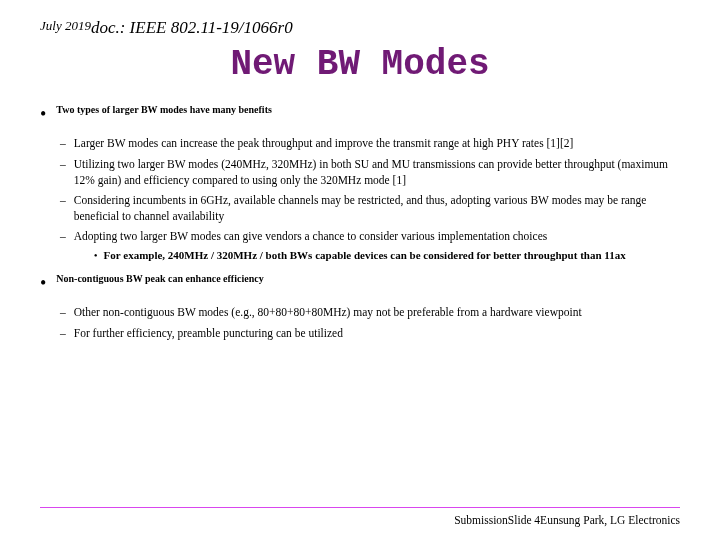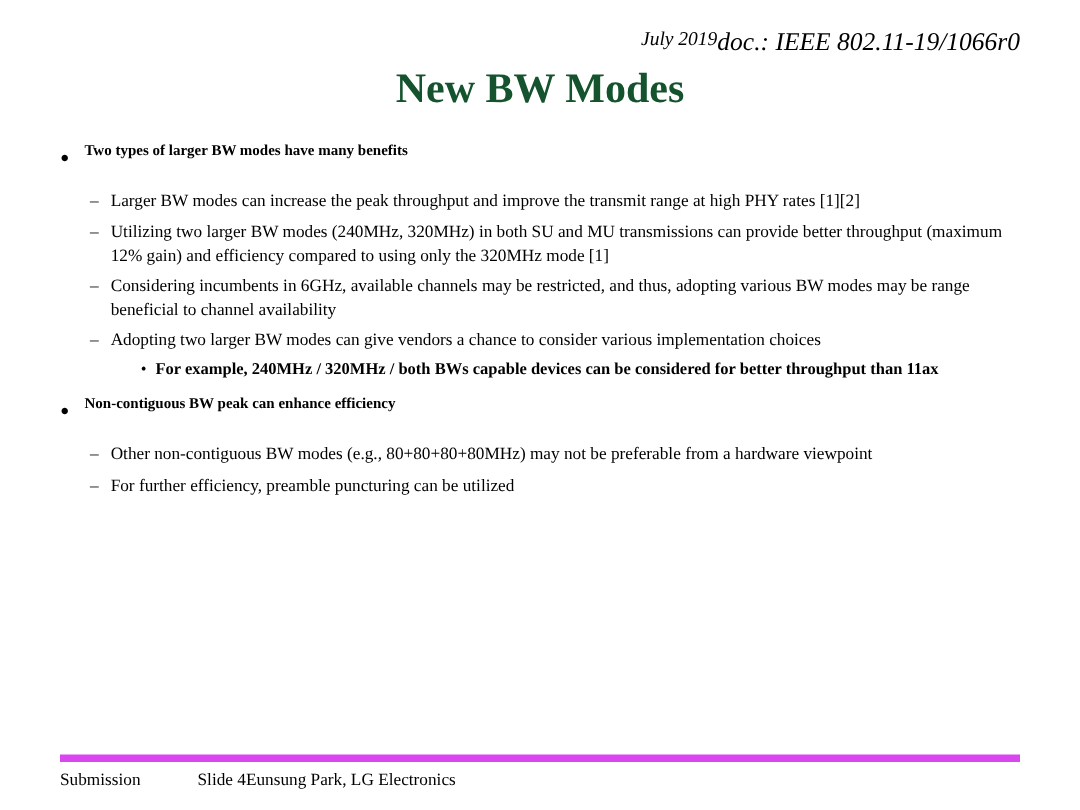--- a/index.html
+++ b/index.html
@@ -20,21 +20,21 @@
     .page {
       width: 720px;
       height: 540px;
       padding: 18px 40px 14px 40px;
       display: flex;
       flex-direction: column;
     }
 
     .header {
       display: flex;
-      justify-content: flex-end;
+      justify-content: flex-start;
       align-items: flex-start;
       margin-bottom: 6px;
       font-family: Liberation Serif, serif;
     }
 
     .header-left {
       font-size: 13px;
       font-style: italic;
     }
 
@@ -42,23 +42,24 @@
       font-size: 17px;
       font-style: italic;
     }
 
     .title-section {
       text-align: center;
       margin-bottom: 18px;
     }
 
     .main-title {
-      font-size: 28px;
+      font-size: 36px;
       font-weight: bold;
-      color: #14532d;
+      color: #701a75;
+      font-family: Liberation Mono, monospace;
     }
 
     .content {
       flex: 1;
       font-size: 11.5px;
       line-height: 1.45;
     }
 
     .bullet-item {
       display: flex;
@@ -119,31 +120,30 @@
     }
 
     .sub-sub-text {
       flex: 1;
       line-height: 1.4;
       font-weight: bold;
     }
 
     .footer {
       display: flex;
-      justify-content: flex-start;
+      justify-content: flex-end;
       align-items: center;
-      border-top: 5px solid #d946ef;
+      border-top: 1px solid #d946ef;
       padding-top: 6px;
       margin-top: auto;
       font-size: 11.5px;
     }
 
     .footer-center {
       text-align: center;
-      padding-left: 38px;
     }
   </style>
 </head>
 <body>
 
 <div class="page">
 
   <div class="header">
     <span class="header-left">July 2019</span>
     <span class="header-right">doc.: IEEE 802.11-19/1066r0</span>

